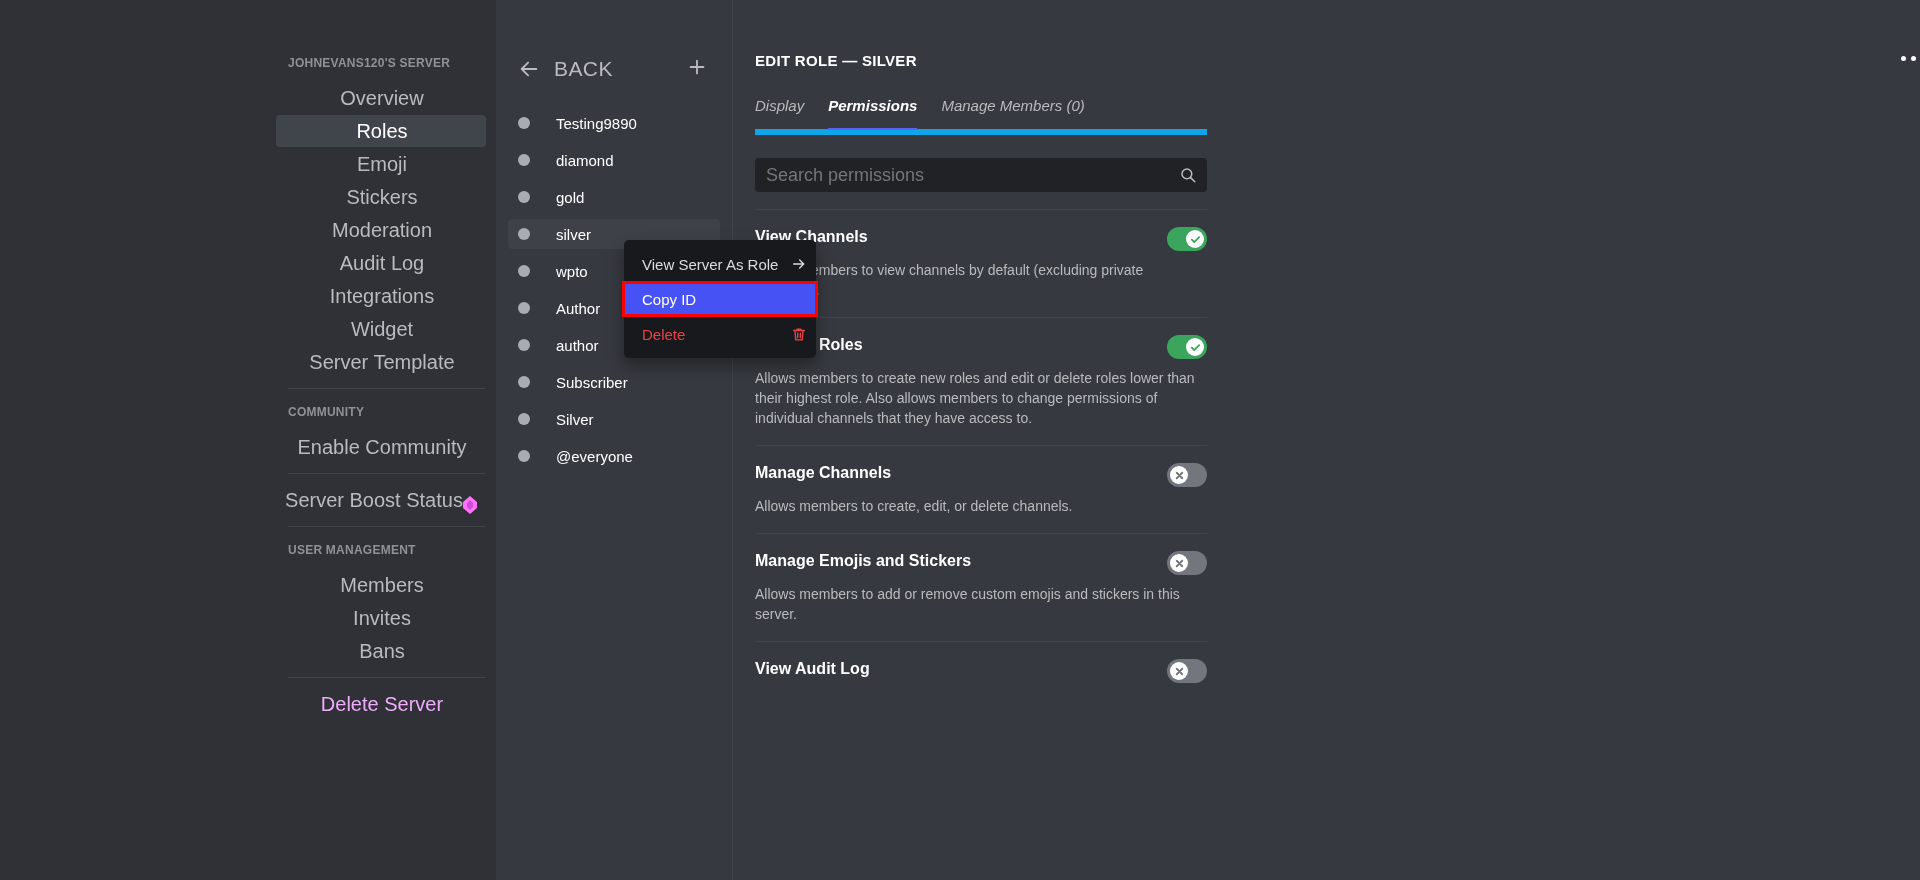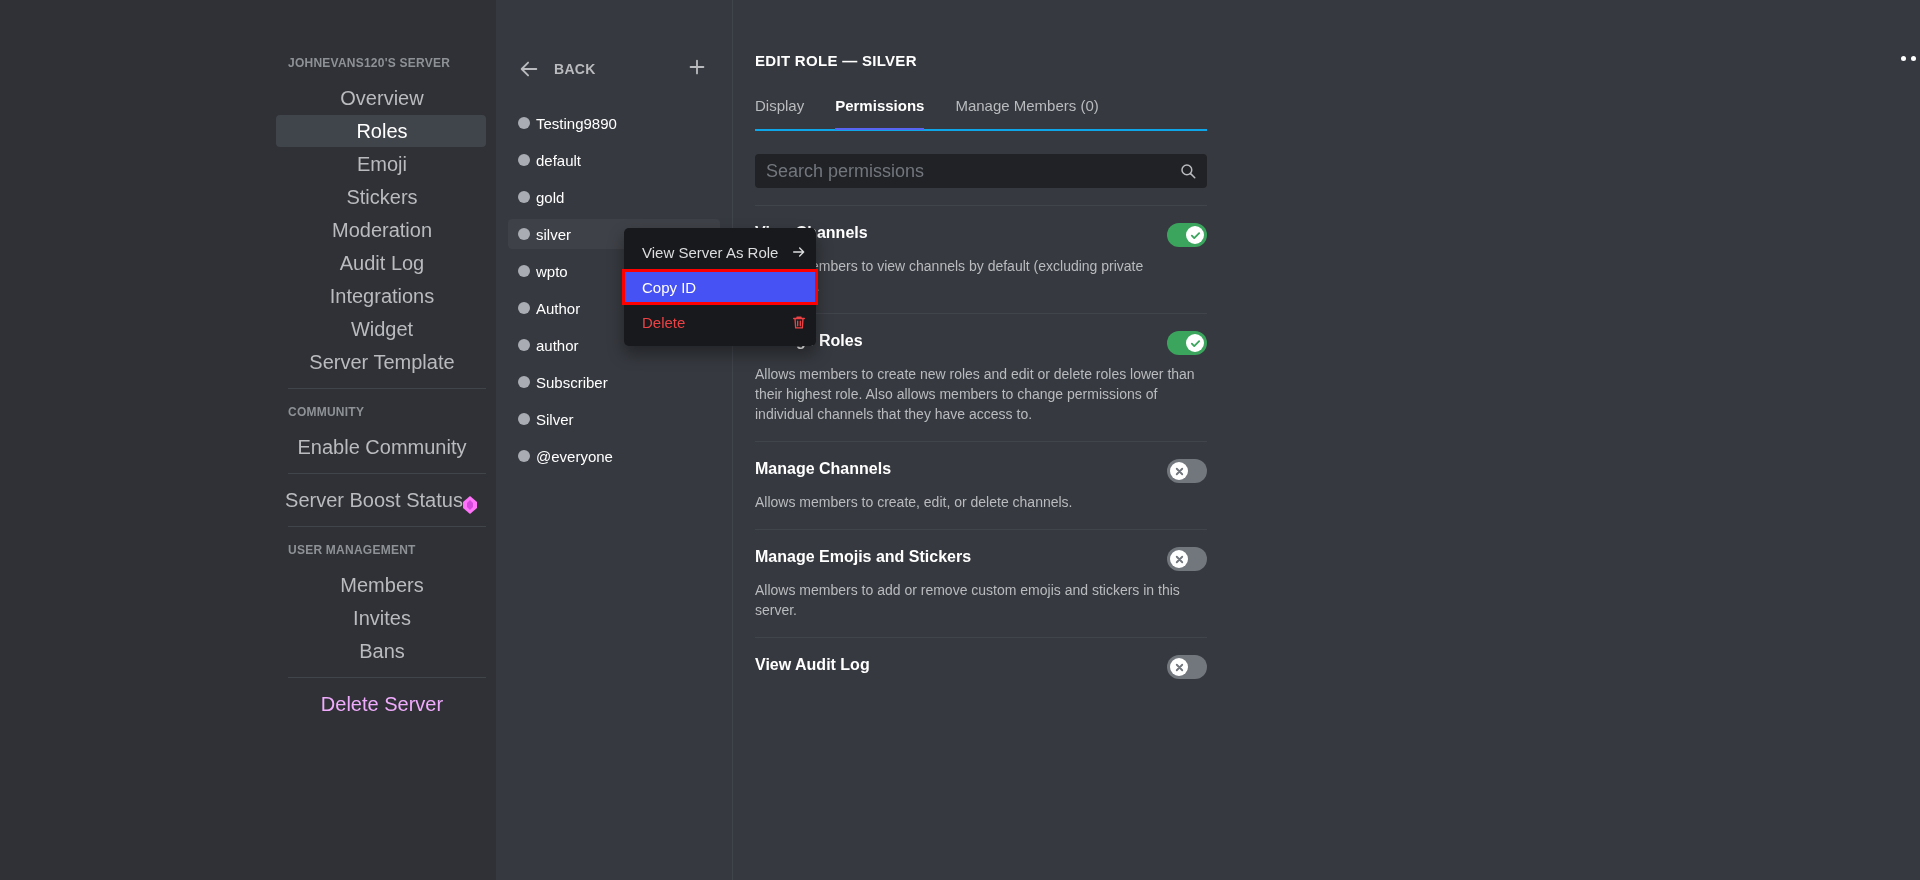--- a/index.html
+++ b/index.html
@@ -44,44 +44,44 @@
     width: 236px; flex: 0 0 236px; height: 880px;
     background: #36393f; position: relative;
   }
   .roles-top {
     display: flex; align-items: center; justify-content: space-between;
     padding: 56px 24px 0 22px;
   }
   .back-btn { display: flex; align-items: center; gap: 14px; cursor: pointer; }
   .back-arrow { width: 22px; height: 22px; }
   .back-label {
-    font-size: 14px; font-weight: bold; letter-spacing: .02em;
+    font-size: 21px; font-weight: normal; letter-spacing: .02em;
     color: #b9bbbe; text-transform: uppercase;
   }
   .plus-btn { font-size: 26px; color: #b9bbbe; cursor: pointer; line-height: 1; font-weight: 300; }
   .roles-list { margin-top: 26px; padding: 0 12px; }
   .role-row {
-    height: 30px; display: flex; align-items: center; gap: 6px;
+    height: 30px; display: flex; align-items: center; gap: 26px;
     padding: 0 10px; border-radius: 4px; margin-bottom: 7px; cursor: pointer;
   }
   .role-row.selected { background: #3e4147; }
   .role-dot { width: 12px; height: 12px; border-radius: 50%; background: #a9adb3; flex: 0 0 12px; }
   .role-name { font-size: 15px; color: #ffffff; white-space: nowrap; }
 
   
   .main {
     flex: 1 1 auto; height: 880px; background: #36393f;
     border-left: 1px solid #40444b; padding: 52px 0 16px 0; position: relative;
   }
   .main-inner { width: 452px; margin-left: 22px; }
   .edit-title {
     font-size: 15px; font-weight: bold; letter-spacing: .02em;
     color: #ffffff; text-transform: uppercase;
   }
-  .tabs { display: flex; gap: 31px; margin-top: 28px; border-bottom: 2px solid #0ea5e9; }
+  .tabs { display: flex; gap: 24px; margin-top: 28px; border-bottom: 6px solid #0ea5e9; font-style: italic; }
   .tab {
     font-size: 15px; color: #b9bbbe; padding-bottom: 14px;
     cursor: pointer; white-space: nowrap; border-bottom: 2px solid transparent;
     margin-bottom: -1px;
   }
   .tab.active { color: #ffffff; font-weight: bold; border-bottom-color: #5865f2; }
 
   .search-wrap { position: relative; margin-top: 23px; }
   .search-input {
     width: 100%; height: 34px; background: #202225;
@@ -123,21 +123,21 @@
   .toggle.off .knob { left: 3px; }
   .knob svg { width: 11px; height: 11px; display: block; }
   .dots-btn {
     position: absolute; left: 1168px; top: 56px;
     display: flex; gap: 5px; cursor: pointer;
   }
   .dots-btn i { width: 5px; height: 5px; border-radius: 50%; background: #ffffff; display: block; }
 
   
   .ctx-menu {
-    position: absolute; left: 624px; top: 228px; width: 192px;
+    position: absolute; left: 624px; top: 240px; width: 192px;
     background: #18191c; border-radius: 5px; padding: 8px 0;
     box-shadow: 0 8px 16px rgba(0,0,0,.36);
     z-index: 50;
   }
   .ctx-item {
     height: 32px; display: flex; align-items: center; justify-content: space-between;
     padding: 0 9px 0 18px; font-size: 15px; color: #dcddde; cursor: pointer;
   }
   .ctx-item.highlight {
     background: #4752f4; color: #ffffff;
@@ -242,21 +242,21 @@
       </div>
     </div>
 
     <div class="roles-list">
       <div class="role-row">
         <span class="role-dot"></span>
         <span class="role-name">Testing9890</span>
       </div>
       <div class="role-row">
         <span class="role-dot"></span>
-        <span class="role-name">default</span>
+        <span class="role-name">diamond</span>
       </div>
       <div class="role-row">
         <span class="role-dot"></span>
         <span class="role-name">gold</span>
       </div>
       <div class="role-row selected">
         <span class="role-dot"></span>
         <span class="role-name">silver</span>
       </div>
       <div class="role-row">

